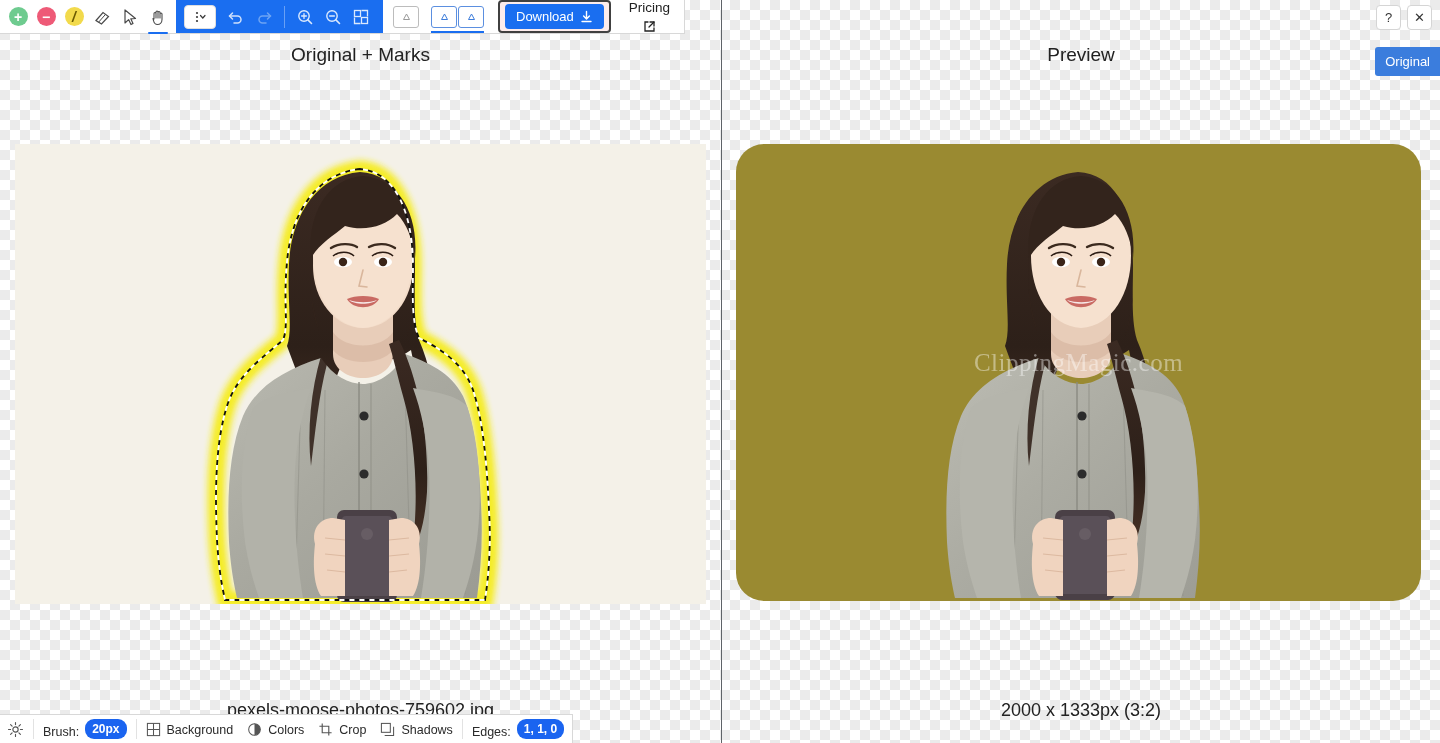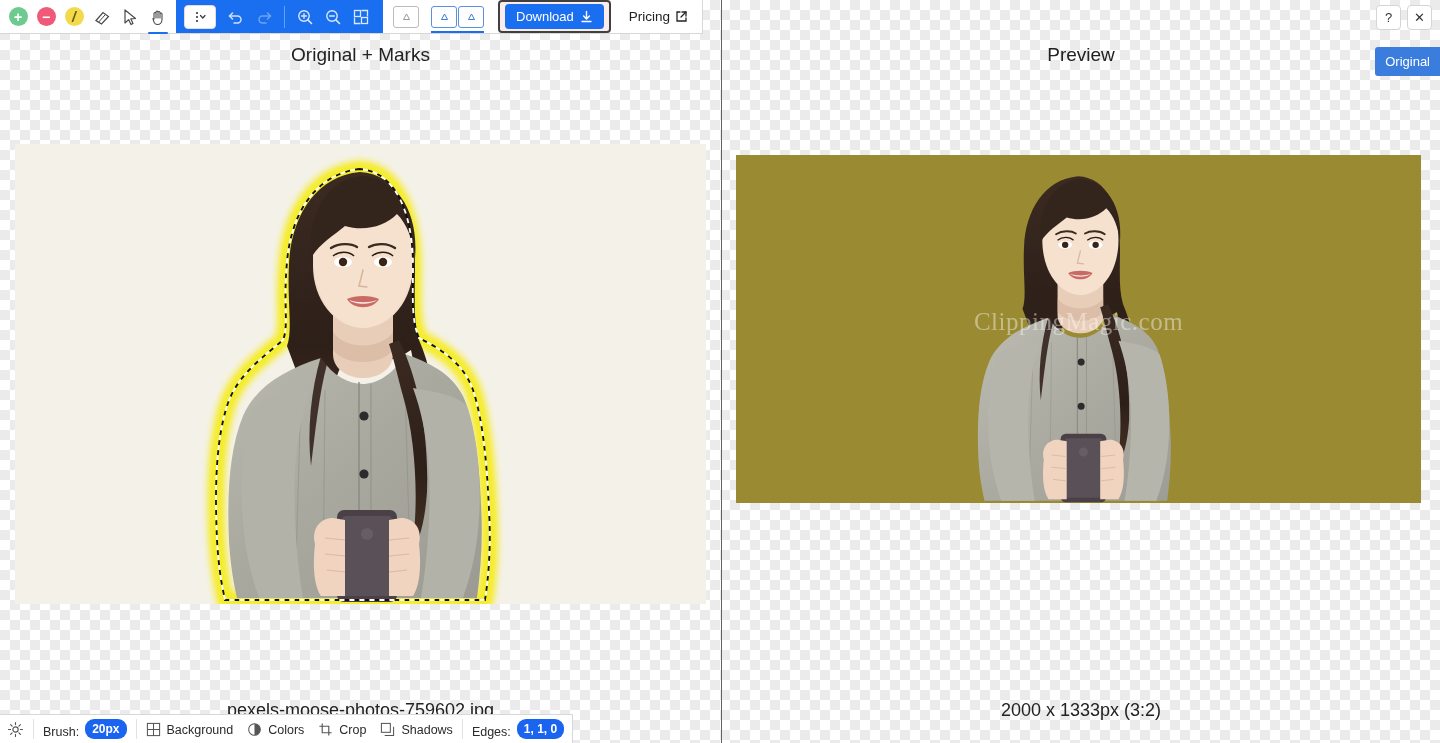--- a/index.html
+++ b/index.html
@@ -74,21 +74,21 @@
     border: 2px solid #404040; background: #fdecec; border-radius: 4px;
     padding: 3px 5px; display: flex; align-items: center; margin: 0 4px;
   }
   .dl-btn {
     background: #1a6ef0; color: #fff; border-radius: 4px;
     font-size: 13px; padding: 5px 11px; display: flex; align-items: center; gap: 6px;
     cursor: pointer; white-space: nowrap;
   }
   .pricing {
     display: flex; align-items: center; gap: 5px; font-size: 13.5px;
-    color: #222; padding: 0 14px; cursor: pointer; white-space: nowrap;
+    color: #222; padding: 0 14px; cursor: pointer; white-space: nowrap; flex-direction: column;
   }
 
   
   .wctrls { position: absolute; top: 5px; right: 8px; display: flex; gap: 6px; z-index: 40; }
   .wbtn {
     width: 25px; height: 25px; background: #fff; border: 1px solid #d5d5d5;
     border-radius: 4px; display: flex; align-items: center; justify-content: center;
     font-size: 13px; color: #333; cursor: pointer;
   }
   .original-btn {
@@ -114,22 +114,22 @@
     font-size: 18px; color: #222;
   }
 
   
   .img-orig {
     position: absolute; left: 15px; top: 110px; width: 691px; height: 460px;
     background: #f4f1e8; overflow: hidden;
   }
   
   .img-prev {
-    position: absolute; left: 14px; top: 121px; width: 685px; height: 348px;
-    background: #9a8a31; overflow: hidden;
+    position: absolute; left: 14px; top: 110px; width: 685px; height: 457px;
+    background: #9a8a31; overflow: hidden; border-radius: 28px;
   }
   .watermark {
     position: absolute; top: 48%; left: 50%; transform: translate(-50%,-50%);
     font-size: 25px; color: rgba(255,255,255,.42); letter-spacing: .5px;
     white-space: nowrap; pointer-events: none; font-family: "Liberation Serif", serif;
   }
 
   
   svg.figure { position: absolute; left: 0; top: 0; width: 100%; height: 100%; }
 

